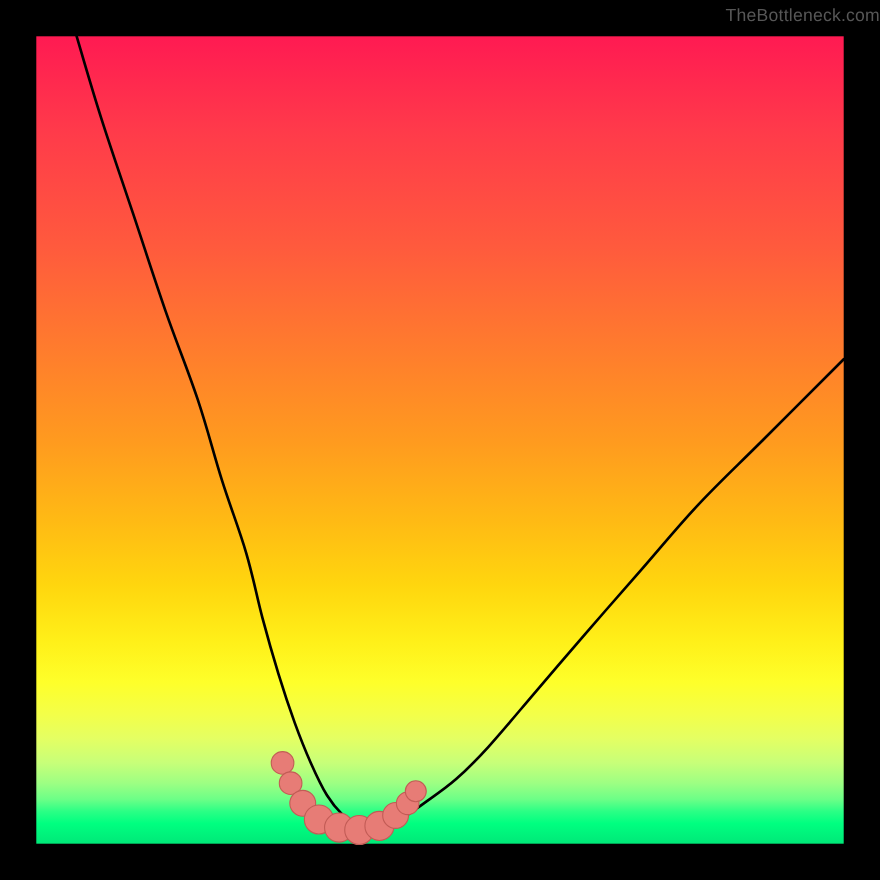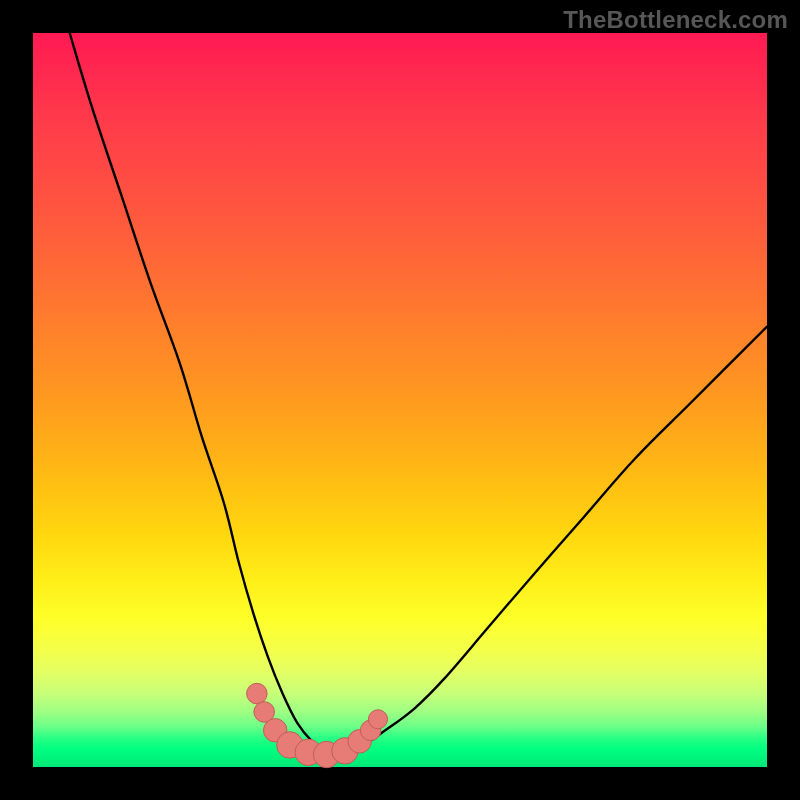--- a/index.html
+++ b/index.html
@@ -42,24 +42,24 @@
       #9dff83 92.5%,
       #6cff87 94.5%,
       #2bff85 96%,
       #00ff80 97.5%,
       #00e878 100%
     );
   }
   .watermark {
     position: absolute;
     top: 6px;
-    right: 12px;
+    right: 0;
     font-family: Arial, Helvetica, sans-serif;
-    font-size: 24px;
-    font-weight: 700;
+    font-size: 16px;
+    font-weight: 400;
     color: #575757;
     letter-spacing: 0.2px;
     user-select: none;
   }
   svg.curve {
     position: absolute;
     left: 0;
     top: 0;
     width: 734px;
     height: 734px;

